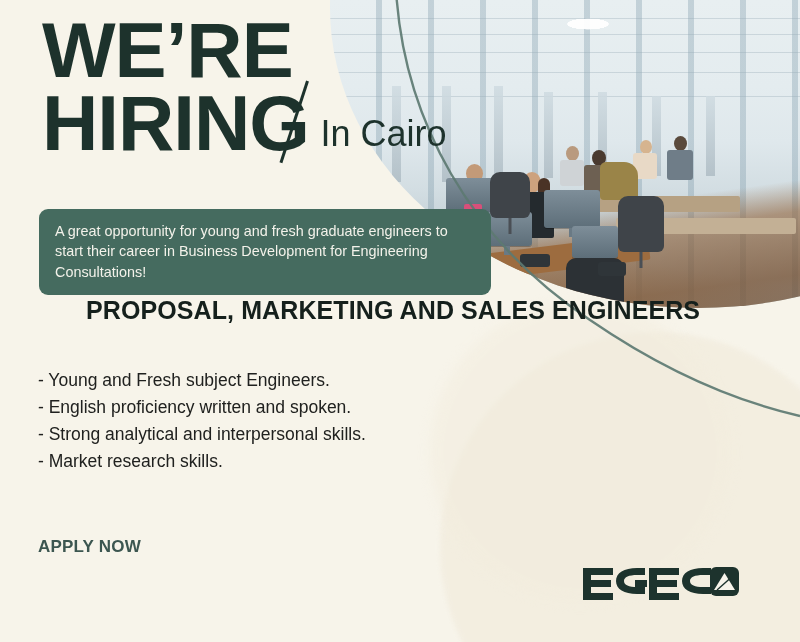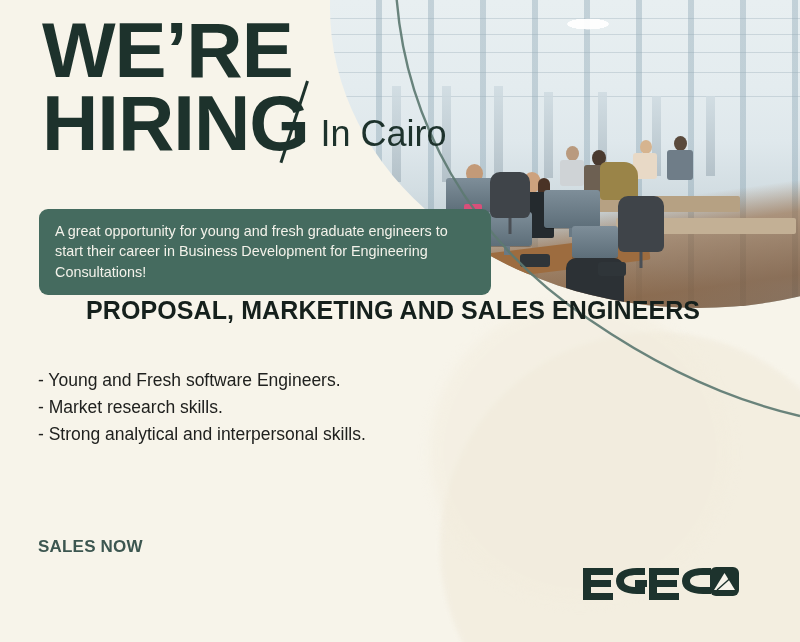--- a/index.html
+++ b/index.html
@@ -354,26 +354,27 @@
     </span>
   </div>
 
   <div class="callout">
     <span>A great opportunity for young and fresh graduate engineers to start their career in Business Development for Engineering Consultations!</span>
   </div>
 
   <div class="job-title">PROPOSAL, MARKETING AND SALES ENGINEERS</div>
 
   <ul class="req-list">
-    <li>- Young and Fresh software Engineers.</li>
+    <li>- Young and Fresh subject Engineers.</li>
+    <li>- English proficiency written and spoken.</li>
+    <li>- Strong analytical and interpersonal skills.</li>
     <li>- Market research skills.</li>
-    <li>- Strong analytical and interpersonal skills.</li>
   </ul>
 
-  <div class="apply-now">SALES NOW</div>
+  <div class="apply-now">APPLY NOW</div>
 
   <div class="logo">
     <svg width="160" height="46" viewBox="0 0 160 46">
       <g fill="#1d332d">
 
         <path d="M0 6 h30 v7 H8 v5 h20 v7 H8 v6 h22 v7 H0 Z"></path>
 
         <path d="M54 6 C41 6 33 11 33 19 C33 27 41 32 54 32 h8 v-7 h-8 c-8 0 -13 -2 -13 -6 c0 -4 5 -6 13 -6 h8 V6 Z"></path>
         <path d="M52 18 h12 v7 h-12 Z"></path>
 

